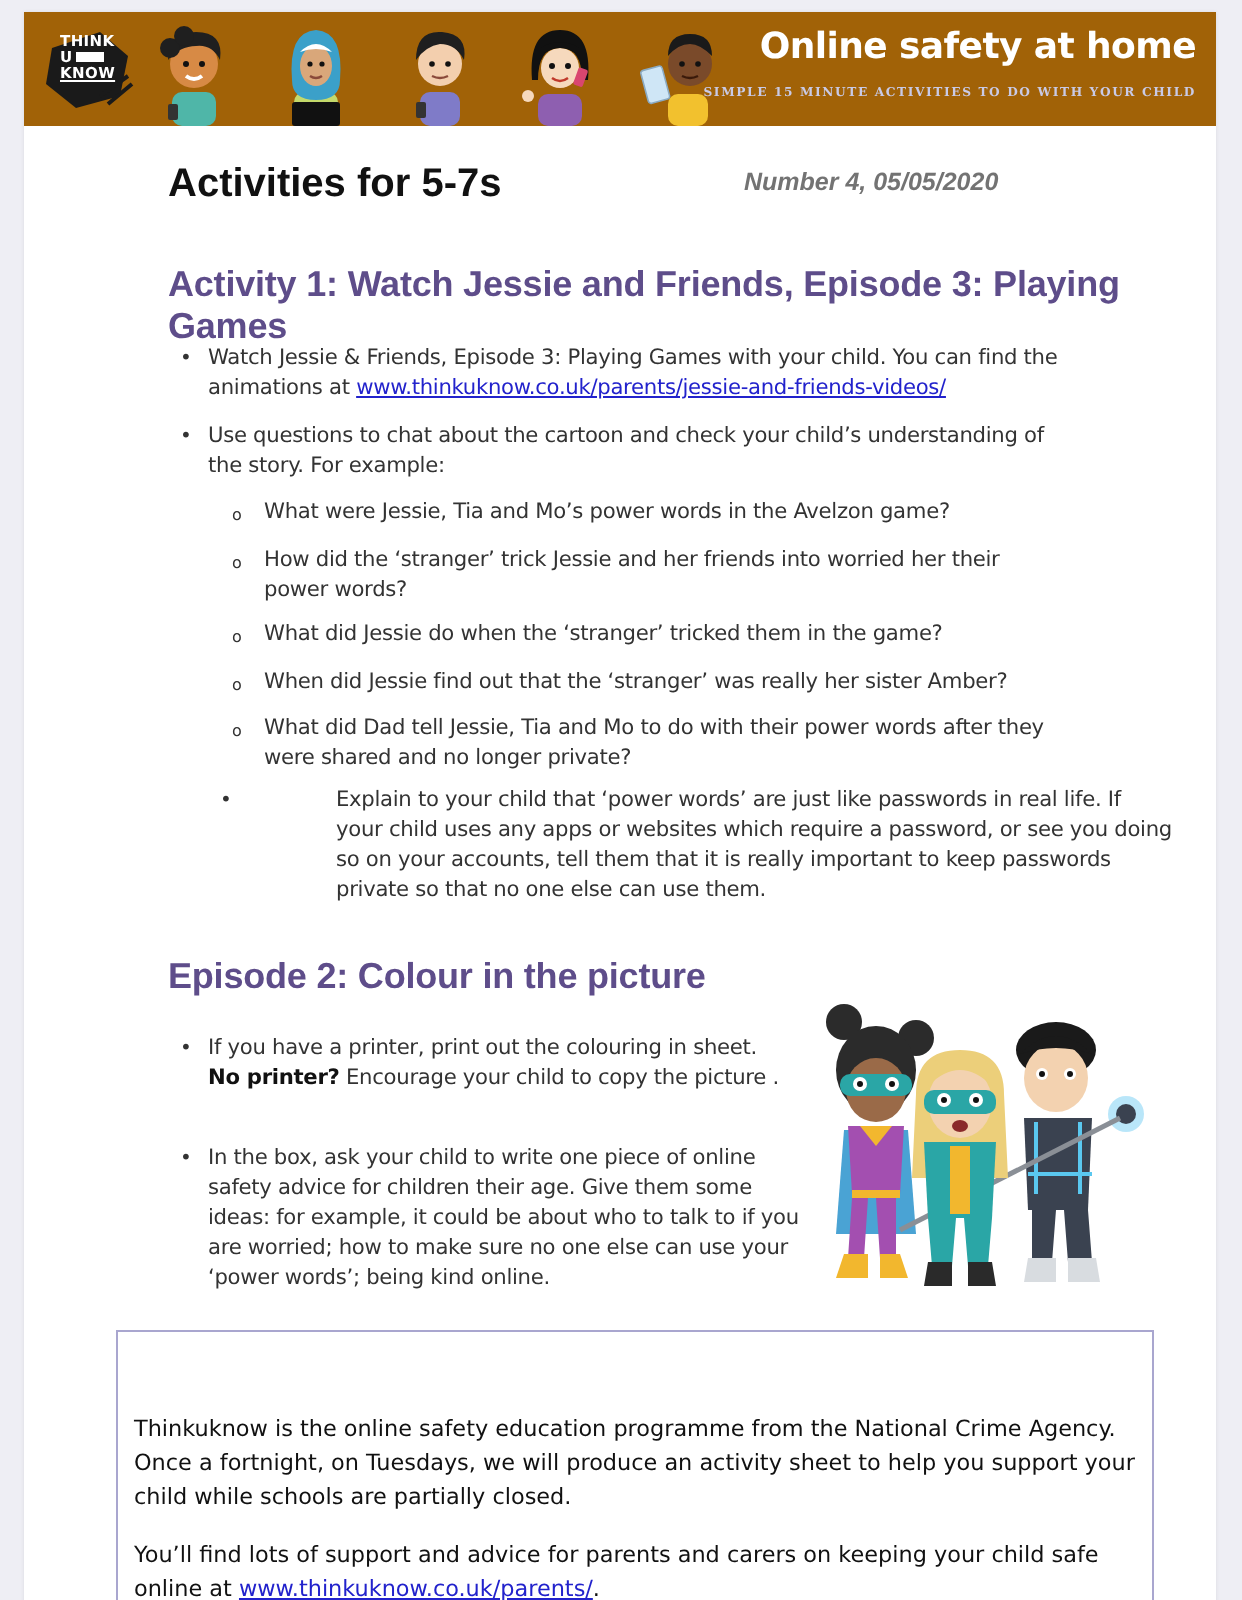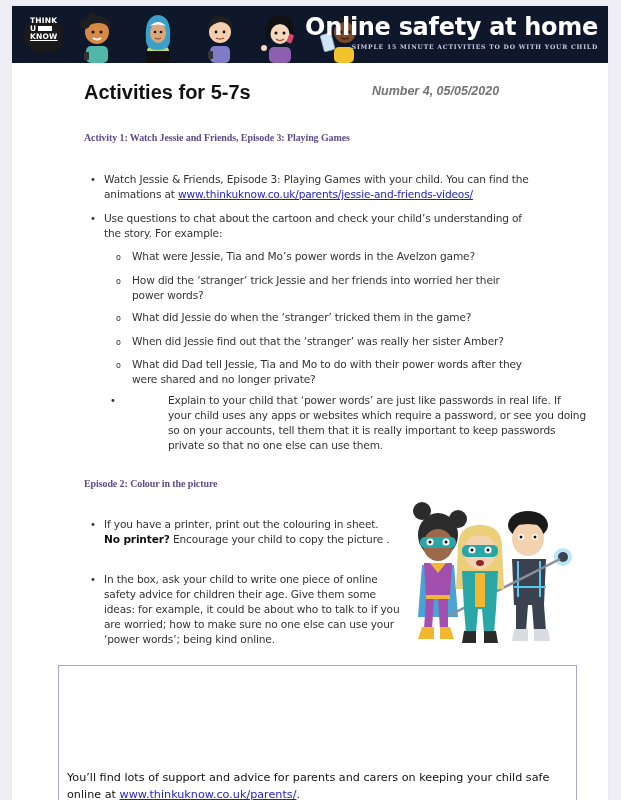--- a/index.html
+++ b/index.html
@@ -11,58 +11,58 @@
   }
   .page {
     position: absolute; left: 12px; top: 6px;
     width: 596px; height: 800px;
     background: #ffffff;
     box-shadow: 0 0 2px rgba(0,0,0,0.08);
   }
   
   .banner {
     position: absolute; left: 0; top: 0; width: 596px; height: 57px;
-    background: #0f172a;
+    background: #a16207;
     overflow: hidden;
   }
   .logo {
     position: absolute; left: 8px; top: 8px; width: 48px; height: 42px;
   }
   .logo-text {
     position: absolute; left: 18px; top: 11px;
     font-family: "DejaVu Sans", sans-serif; font-weight: bold;
     font-size: 7.5px; line-height: 8px; color: #fff; letter-spacing: 0.2px;
   }
   .kid { position: absolute; top: 4px; width: 44px; height: 53px; }
   .banner-title {
     position: absolute; right: 10px; top: 7px;
     font-family: "DejaVu Sans", sans-serif; font-weight: bold;
-    font-size: 24px; color: #ffffff; letter-spacing: -0.3px;
+    font-size: 18px; color: #ffffff; letter-spacing: -0.3px;
   }
   .banner-sub {
     position: absolute; right: 10px; top: 37px;
     font-family: "DejaVu Serif", serif; font-weight: bold;
     font-size: 6.1px; color: #c9cae6; letter-spacing: 0.8px;
   }
 
   
   .age-title {
     position: absolute; left: 72px; top: 75px;
     font-family: "Liberation Sans", sans-serif; font-weight: bold;
     font-size: 20px; color: #111;
   }
   .issue {
     position: absolute; left: 360px; top: 78px;
     font-family: "Liberation Sans", sans-serif; font-weight: bold; font-style: italic;
     font-size: 12.5px; color: #737373;
   }
   .act-heading {
     position: absolute;
-    font-family: Liberation Serif, serif; font-weight: bold;
-    font-size: 10px; color: #5e4d8a; letter-spacing: -0.1px;
+    font-family: Liberation Sans, sans-serif; font-weight: bold;
+    font-size: 18px; color: #5e4d8a; letter-spacing: -0.1px;
   }
   .text {
     font-family: "DejaVu Sans", sans-serif; font-size: 10.6px; line-height: 15px;
     color: #333; letter-spacing: -0.15px;
   }
   .bullet {
     position: absolute;
   }
   .bullet .dot {
     position: absolute; left: 0; top: 0; font-size: 10px;
@@ -258,17 +258,18 @@
     <circle cx="72" cy="53" r="1.5" fill="#111"></circle>
       <circle cx="88" cy="53" r="1.5" fill="#111"></circle>
     <ellipse cx="80" cy="66" rx="4" ry="3" fill="#8a2a2a"></ellipse>
     <path d="M62 74 L98 74 L96 112 L64 112 Z" fill="#2aa6a6"></path>
     <rect x="75" y="76" width="10" height="34" fill="#f2b72e"></rect>
     <path d="M64 112 L78 112 L76 136 L66 136 Z M82 112 L96 112 L94 136 L84 136 Z" fill="#2aa6a6"></path>
     <path d="M64 134 L76 134 L76 146 L62 146 Z M84 134 L96 134 L98 146 L84 146 Z" fill="#2a2a2a"></path>
   </svg>
 
   <div class="about">
+    <div class="about-p1">Thinkuknow is the online safety education programme from the National Crime Agency. Once a fortnight, on Tuesdays, we will produce an activity sheet to help you support your child while schools are partially closed.</div>
     <div class="about-p2">
       <span>You’ll find lots of support and advice for parents and carers on keeping your child safe online at </span><a>www.thinkuknow.co.uk/parents/</a><span>.</span>
     </div>
   </div>
 </div>
 
 </body></html>

